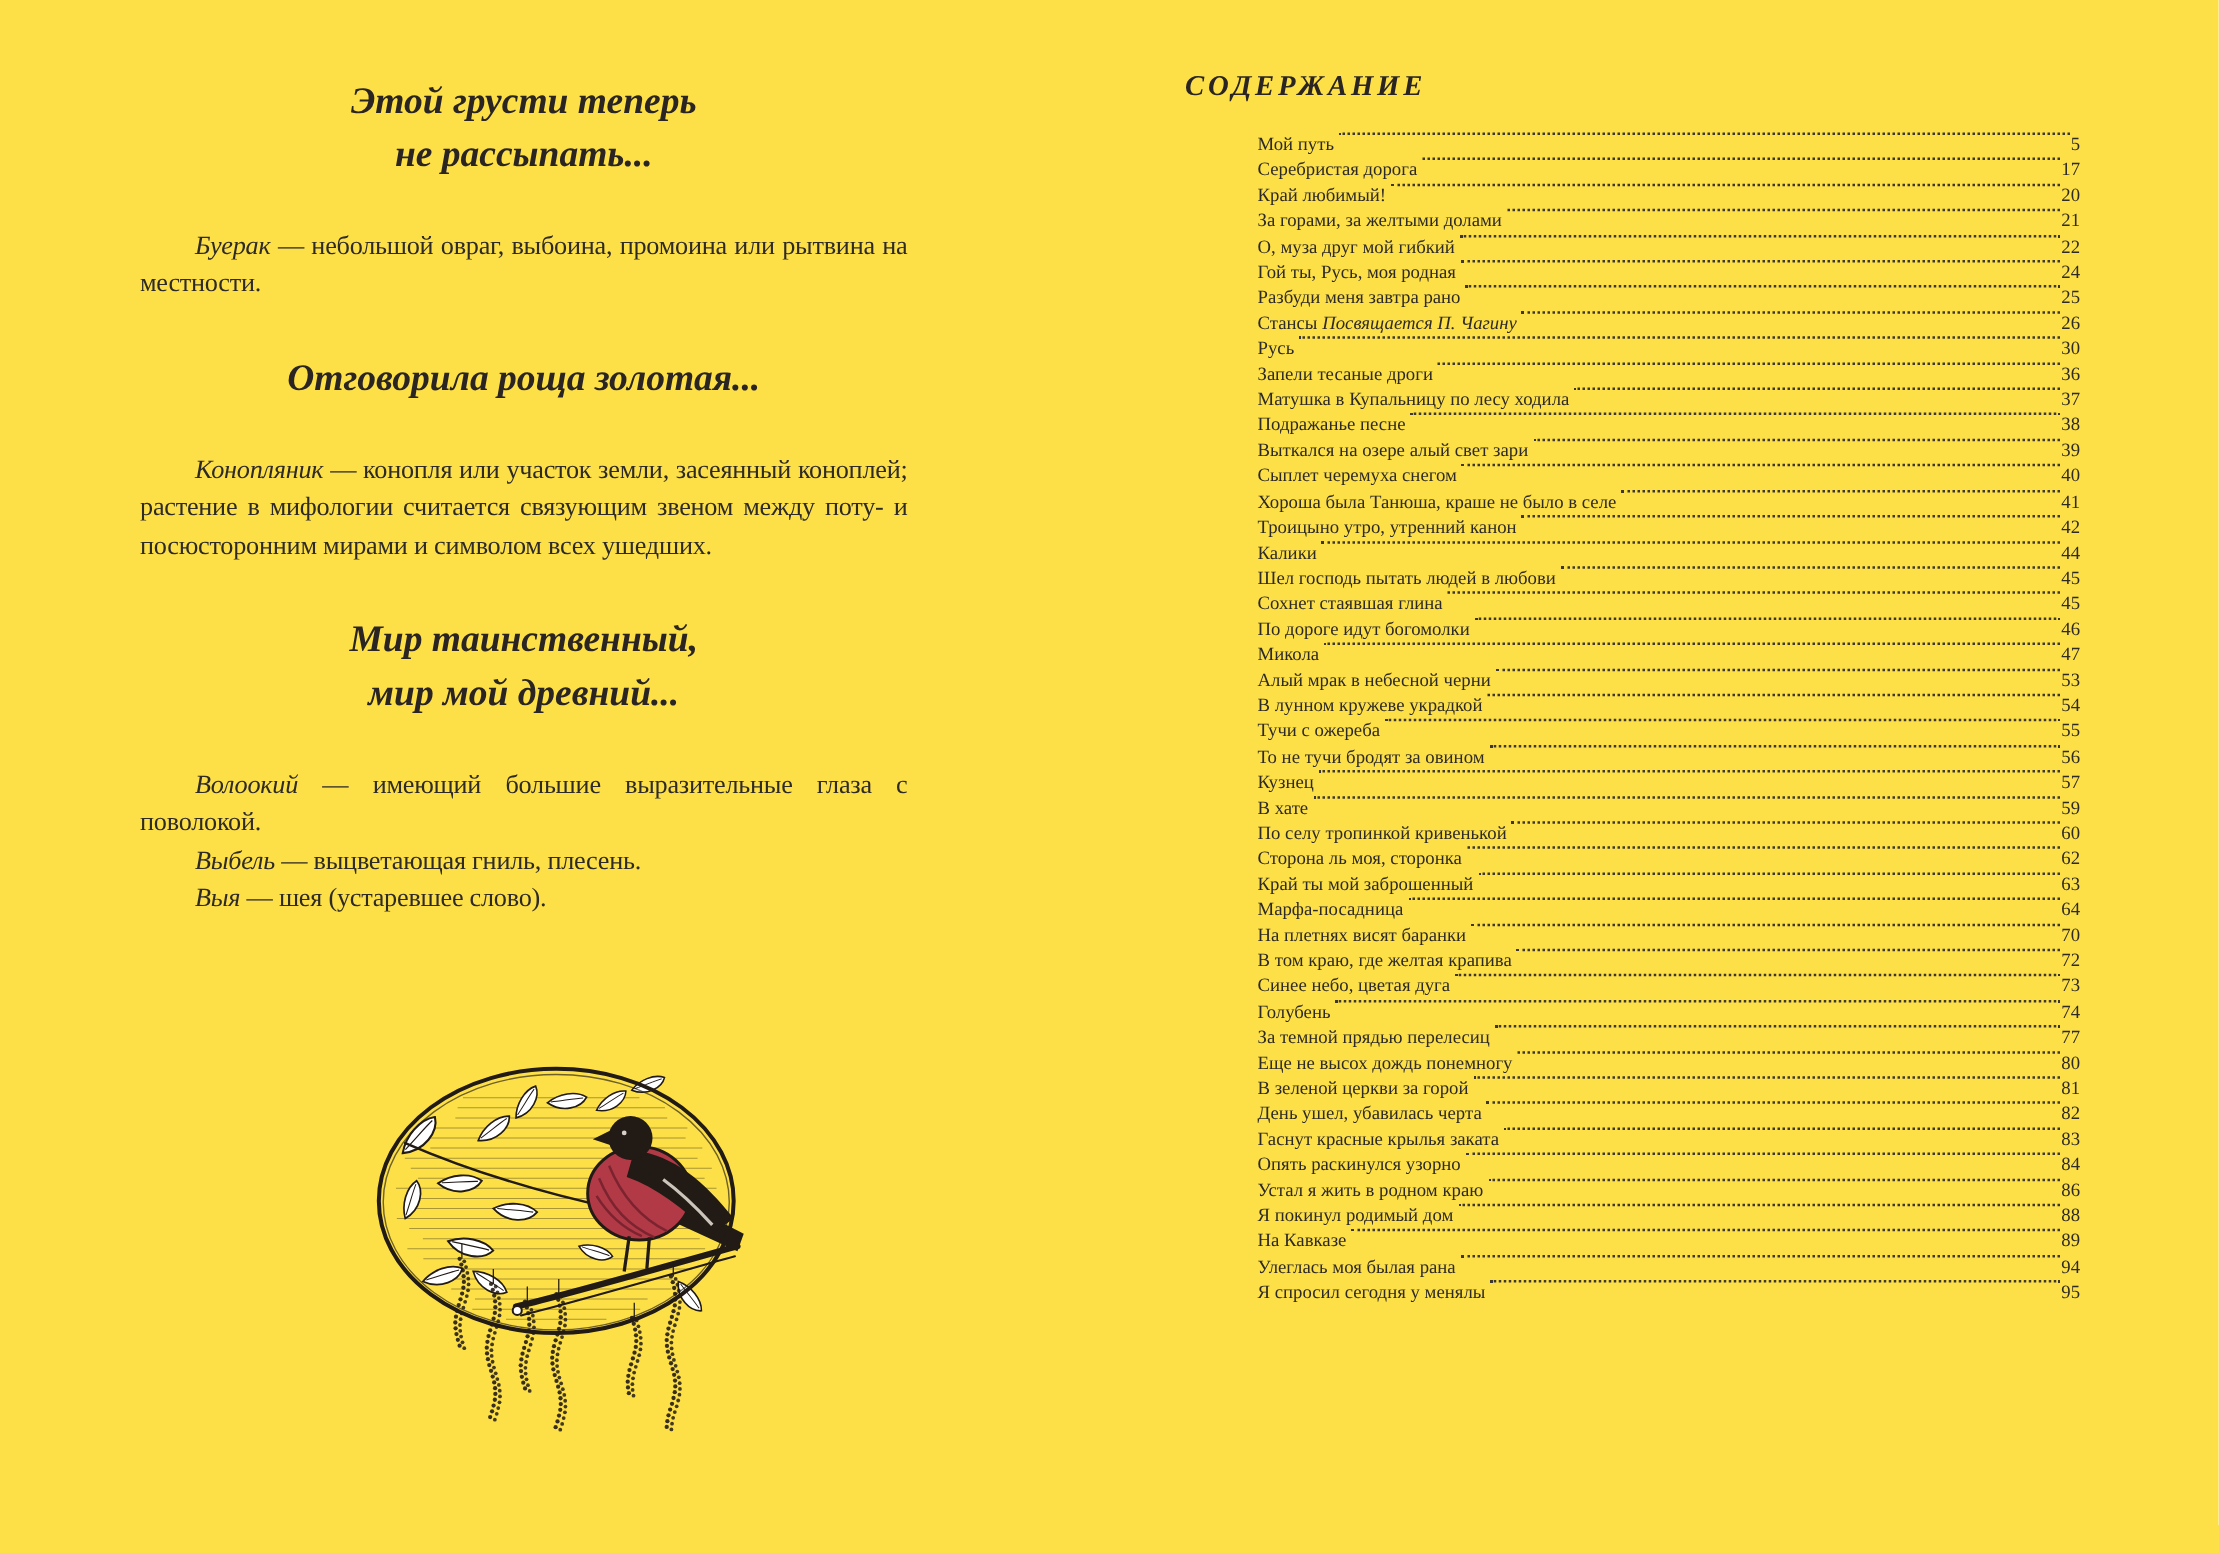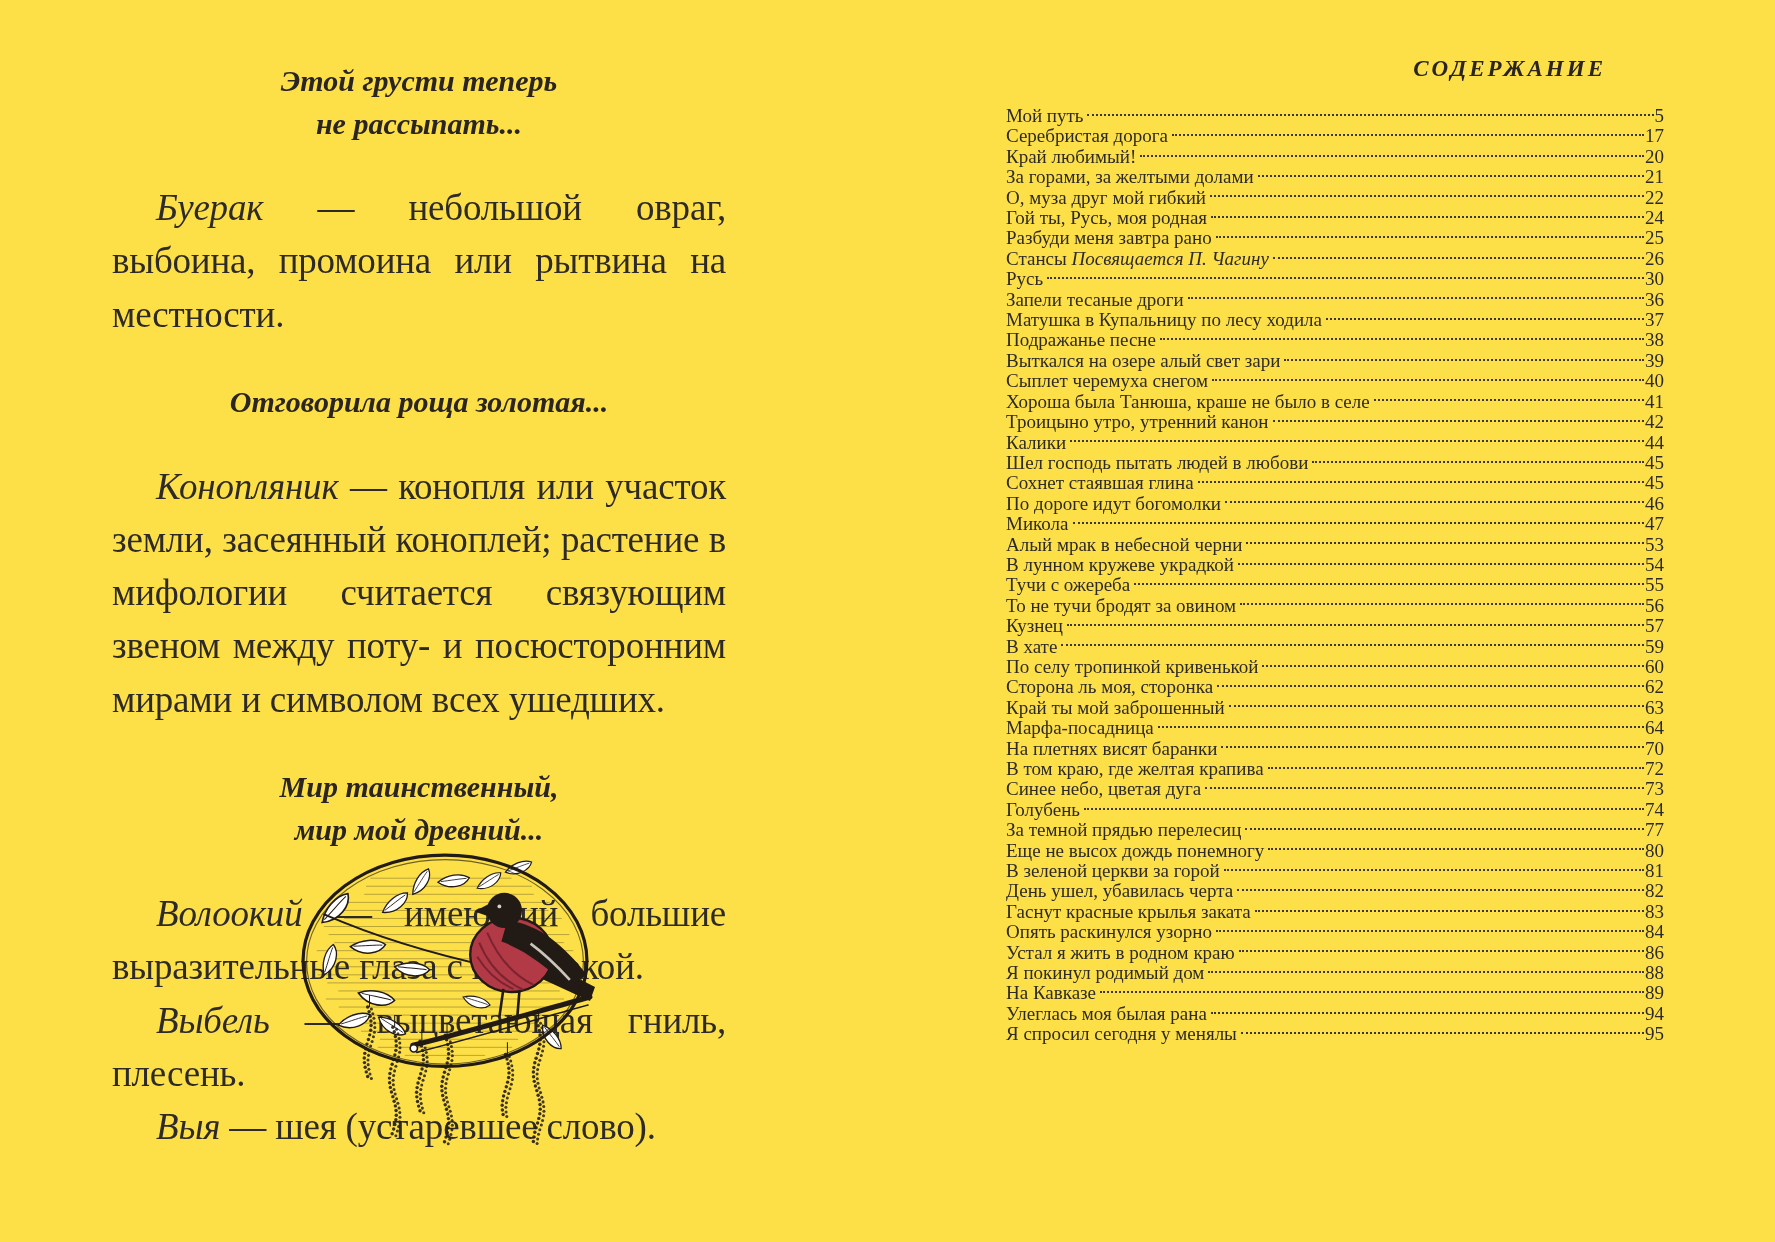--- a/index.html
+++ b/index.html
@@ -3,30 +3,30 @@
 <meta charset="utf-8">
 <style>
   html,body{margin:0;padding:0;background:#ffffff;}
   .book{position:relative;width:1775px;height:1242px;background:#fde047;overflow:hidden;
         color:#2e2a28;font-family:Liberation Serif, serif;}
   
   .left-page{position:absolute;left:112px;top:50px;width:614px;}
   .lp-heading{font-size:30px;font-weight:bold;font-style:italic;text-align:center;
               line-height:1.42;margin:40px 0 36px;color:#2a2522;}
   .lp-heading:first-child{margin-top:10px;}
-  .lp-entry{font-size:37px;line-height:1.44;text-align:justify;text-indent:44px;
+  .lp-entry{font-size:21px;line-height:1.44;text-align:justify;text-indent:44px;
             margin:0;letter-spacing:-0.2px;}
   .lp-entry i{font-style:italic;}
   .illustration{position:absolute;left:294px;top:848px;width:302px;height:302px;}
   
   .toc{position:absolute;left:1006px;top:56px;width:658px;}
-  .toc-title{font-size:23px;font-weight:bold;font-style:italic;text-align:right;
+  .toc-title{font-size:23px;font-weight:bold;font-style:italic;text-align:left;
              letter-spacing:3px;margin:0 0 24px;position:relative;left:-58px;color:#2a2522;}
   .toc-list{display:flex;flex-direction:column;}
-  .toc-row{display:flex;align-items:center;font-size:19px;line-height:20.4px;
+  .toc-row{display:flex;align-items:flex-start;font-size:15px;line-height:20.4px;
            white-space:nowrap;}
   .toc-entry-title{flex:0 0 auto;}
   .toc-entry-title i{font-style:italic;}
   .dots{flex:1 1 auto;min-width:14px;border-bottom:2.4px dotted #3d3631;margin:0 1px 3px 4px;}
   .toc-page{flex:0 0 auto;}
 </style>
 </head>
 <body>
 
 <div class="book">

